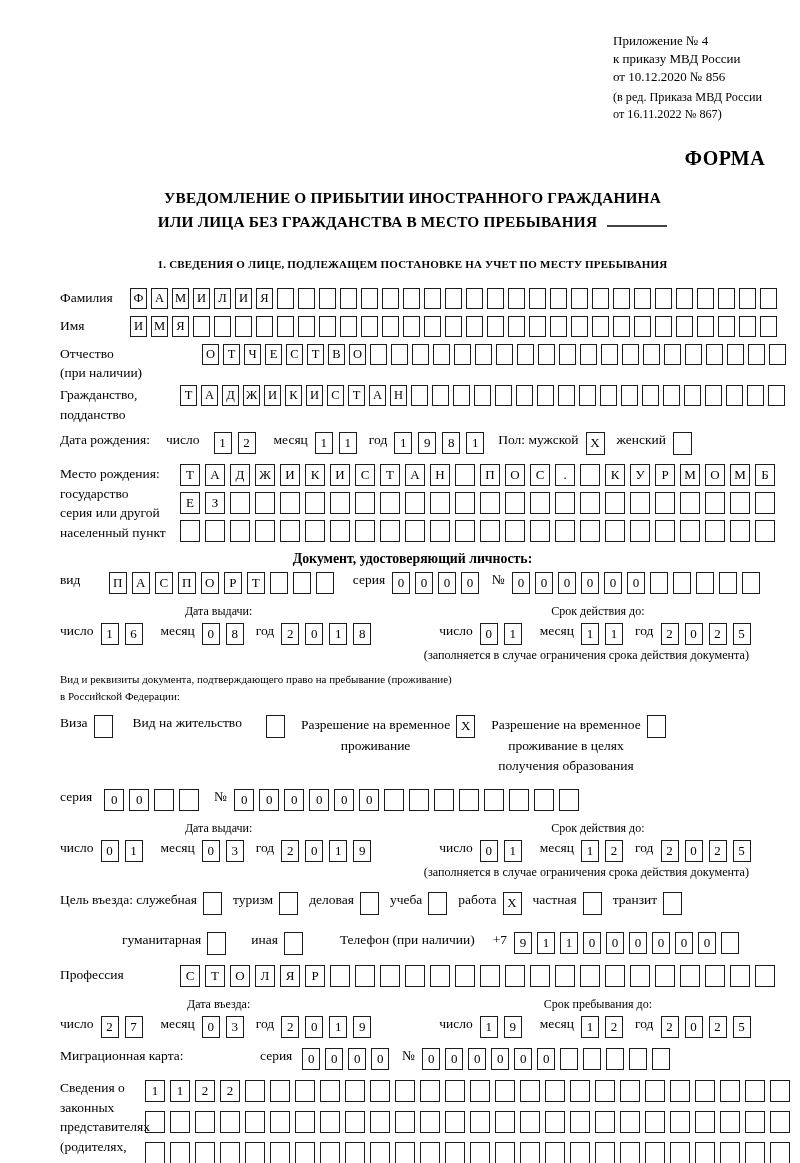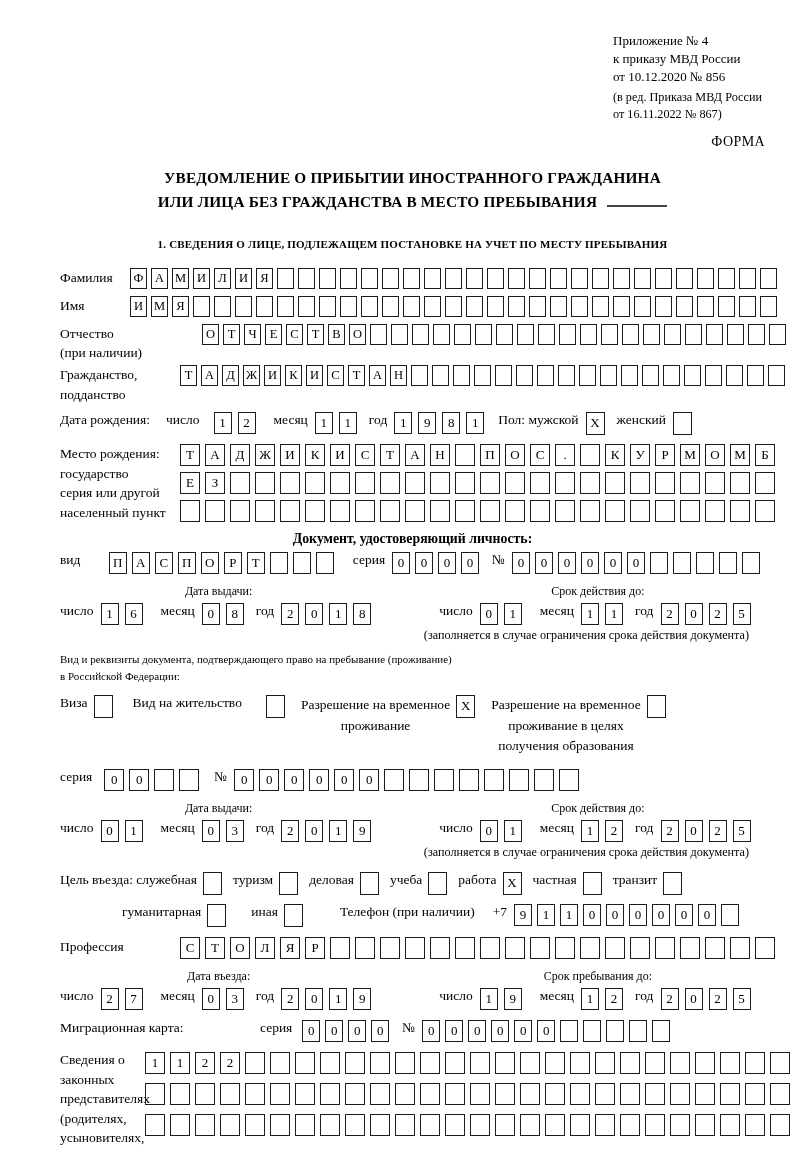--- a/index.html
+++ b/index.html
@@ -4,21 +4,21 @@
 <style>
   * { box-sizing: border-box; }
   html, body { margin: 0; padding: 0; background: #ffffff; }
   body { font-family: "Liberation Serif", "DejaVu Serif", serif; color: #000; }
   .page { width: 800px; height: 1163px; padding: 32px 35px 16px 60px; overflow: hidden; background: #fff; }
 
   
   .appendix { margin-left: 553px; font-size: 13px; line-height: 1.38; }
   .appendix .small { font-size: 12.2px; }
   .appendix .gap { margin-top: 3px; }
-  .forma { text-align: right; font-weight: normal; font-size: 14px; margin-top: 12px; letter-spacing: 0.4px; }
+  .forma { text-align: right; font-weight: bold; font-size: 20px; margin-top: 25px; letter-spacing: 0.4px; }
 
   
   .title { text-align: center; font-weight: bold; font-size: 15.3px; margin-top: 16px; line-height: 1.55; letter-spacing: 0.2px; }
   .title-underline { display: inline-block; width: 60px; border-bottom: 2px solid #444; height: 12px; margin-left: 10px; }
   .section-heading { text-align: center; font-weight: bold; font-size: 11px; margin-top: 24px; letter-spacing: 0.2px; white-space: nowrap; }
 
   
   .frow { display: flex; align-items: flex-start; margin-top: 7px; }
   .flabel { font-size: 13.5px; line-height: 1.45; flex: none; }
   .w70  { width: 70px; }
@@ -275,21 +275,21 @@
     <div class="pitem">
       <span class="plbl">частная</span>
       <span class="cells cbx"><span class="c"></span></span>
     </div>
     <div class="pitem" style="margin-right:0;">
       <span class="plbl">транзит</span>
       <span class="cells cbx"><span class="c"></span></span>
     </div>
   </div>
 
-  <div class="purpose-line" style="margin-top:9px;">
+  <div class="purpose-line" style="margin-top:17px;">
     <div class="pitem indent62">
       <span class="plbl">гуманитарная</span>
       <span class="cells cbx"><span class="c"></span></span>
     </div>
     <div class="pitem" style="margin-left:14px;">
       <span class="plbl">иная</span>
       <span class="cells cbx"><span class="c"></span></span>
     </div>
     <span class="il" style="margin-left:26px; margin-right:18px;">Телефон (при наличии)</span>
     <span class="il">+7</span>

